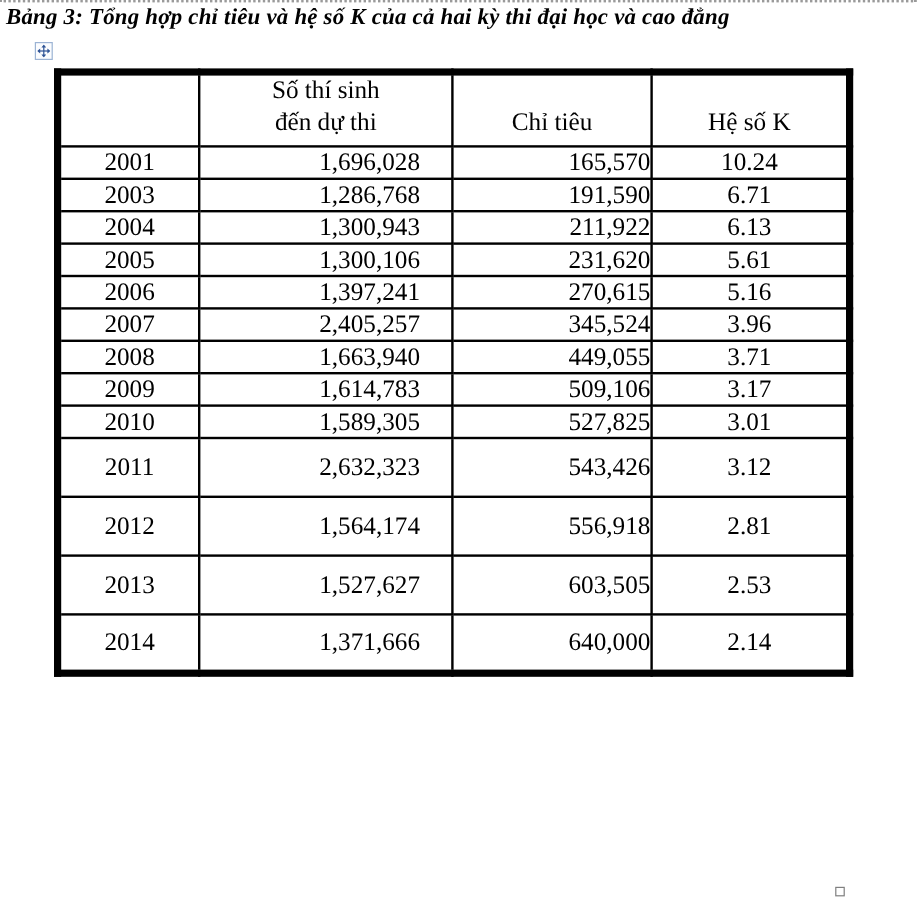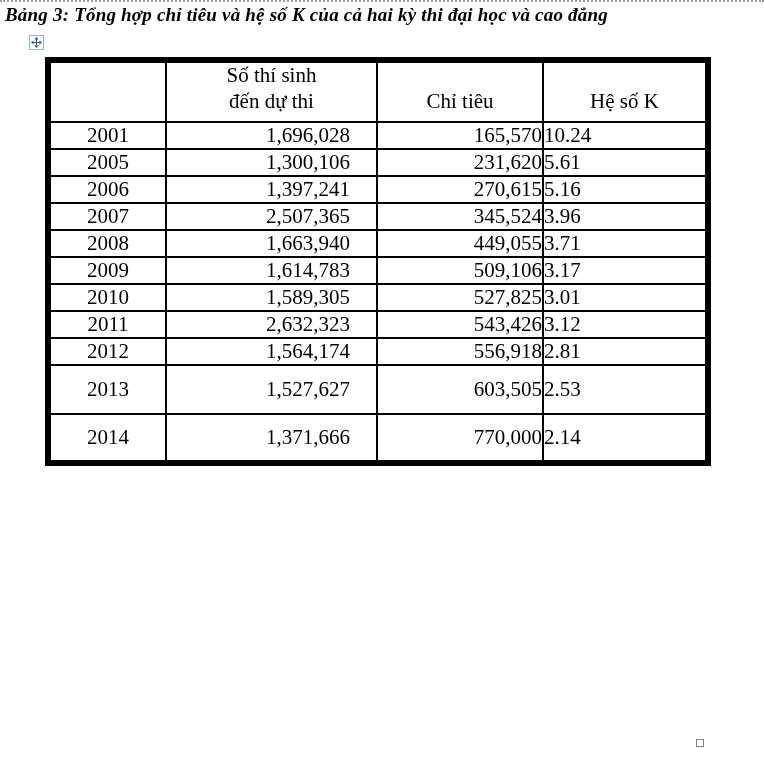--- a/index.html
+++ b/index.html
@@ -52,21 +52,21 @@
   .th-candidates { white-space: pre-line; line-height: 1.22; }
   .data-table tbody tr { height: 24px; }
   .data-table tbody tr:nth-child(n+10) { height: 49px; }
   .col-year { width: 118px; }
   .col-candidates { width: 211px; }
   .col-quota { width: 166px; }
   .col-k { width: 165px; }
   td.cell-year { text-align: center; }
   td.cell-candidates { text-align: right; padding-right: 26px; }
   td.cell-quota { text-align: right; padding-right: 0; }
-  td.cell-k { }
+  td.cell-k { text-align: center; }
   .resize-handle {
     position: absolute; left: 696px; top: 739px;
     width: 8px; height: 8px;
     border: 1px solid #7f7f7f; background: #ffffff;
     box-sizing: border-box;
     cursor: nwse-resize;
   }
 </style>
 </head>
 <body>
@@ -107,34 +107,46 @@
     </tr>
   </thead>
   <tbody>
       <tr>
     <td class="cell-year">2001</td>
     <td class="cell-candidates">1,696,028</td>
     <td class="cell-quota">165,570</td>
     <td class="cell-k">10.24</td>
   </tr>
       <tr>
+    <td class="cell-year">2003</td>
+    <td class="cell-candidates">1,286,768</td>
+    <td class="cell-quota">191,590</td>
+    <td class="cell-k">6.71</td>
+  </tr>
+      <tr>
+    <td class="cell-year">2004</td>
+    <td class="cell-candidates">1,300,943</td>
+    <td class="cell-quota">211,922</td>
+    <td class="cell-k">6.13</td>
+  </tr>
+      <tr>
     <td class="cell-year">2005</td>
     <td class="cell-candidates">1,300,106</td>
     <td class="cell-quota">231,620</td>
     <td class="cell-k">5.61</td>
   </tr>
       <tr>
     <td class="cell-year">2006</td>
     <td class="cell-candidates">1,397,241</td>
     <td class="cell-quota">270,615</td>
     <td class="cell-k">5.16</td>
   </tr>
       <tr>
     <td class="cell-year">2007</td>
-    <td class="cell-candidates">2,507,365</td>
+    <td class="cell-candidates">2,405,257</td>
     <td class="cell-quota">345,524</td>
     <td class="cell-k">3.96</td>
   </tr>
       <tr>
     <td class="cell-year">2008</td>
     <td class="cell-candidates">1,663,940</td>
     <td class="cell-quota">449,055</td>
     <td class="cell-k">3.71</td>
   </tr>
       <tr>
@@ -163,19 +175,19 @@
   </tr>
       <tr>
     <td class="cell-year">2013</td>
     <td class="cell-candidates">1,527,627</td>
     <td class="cell-quota">603,505</td>
     <td class="cell-k">2.53</td>
   </tr>
       <tr>
     <td class="cell-year">2014</td>
     <td class="cell-candidates">1,371,666</td>
-    <td class="cell-quota">770,000</td>
+    <td class="cell-quota">640,000</td>
     <td class="cell-k">2.14</td>
   </tr>
     </tbody>
 </table>
 
 <div class="resize-handle"></div>
 
 </body></html>

